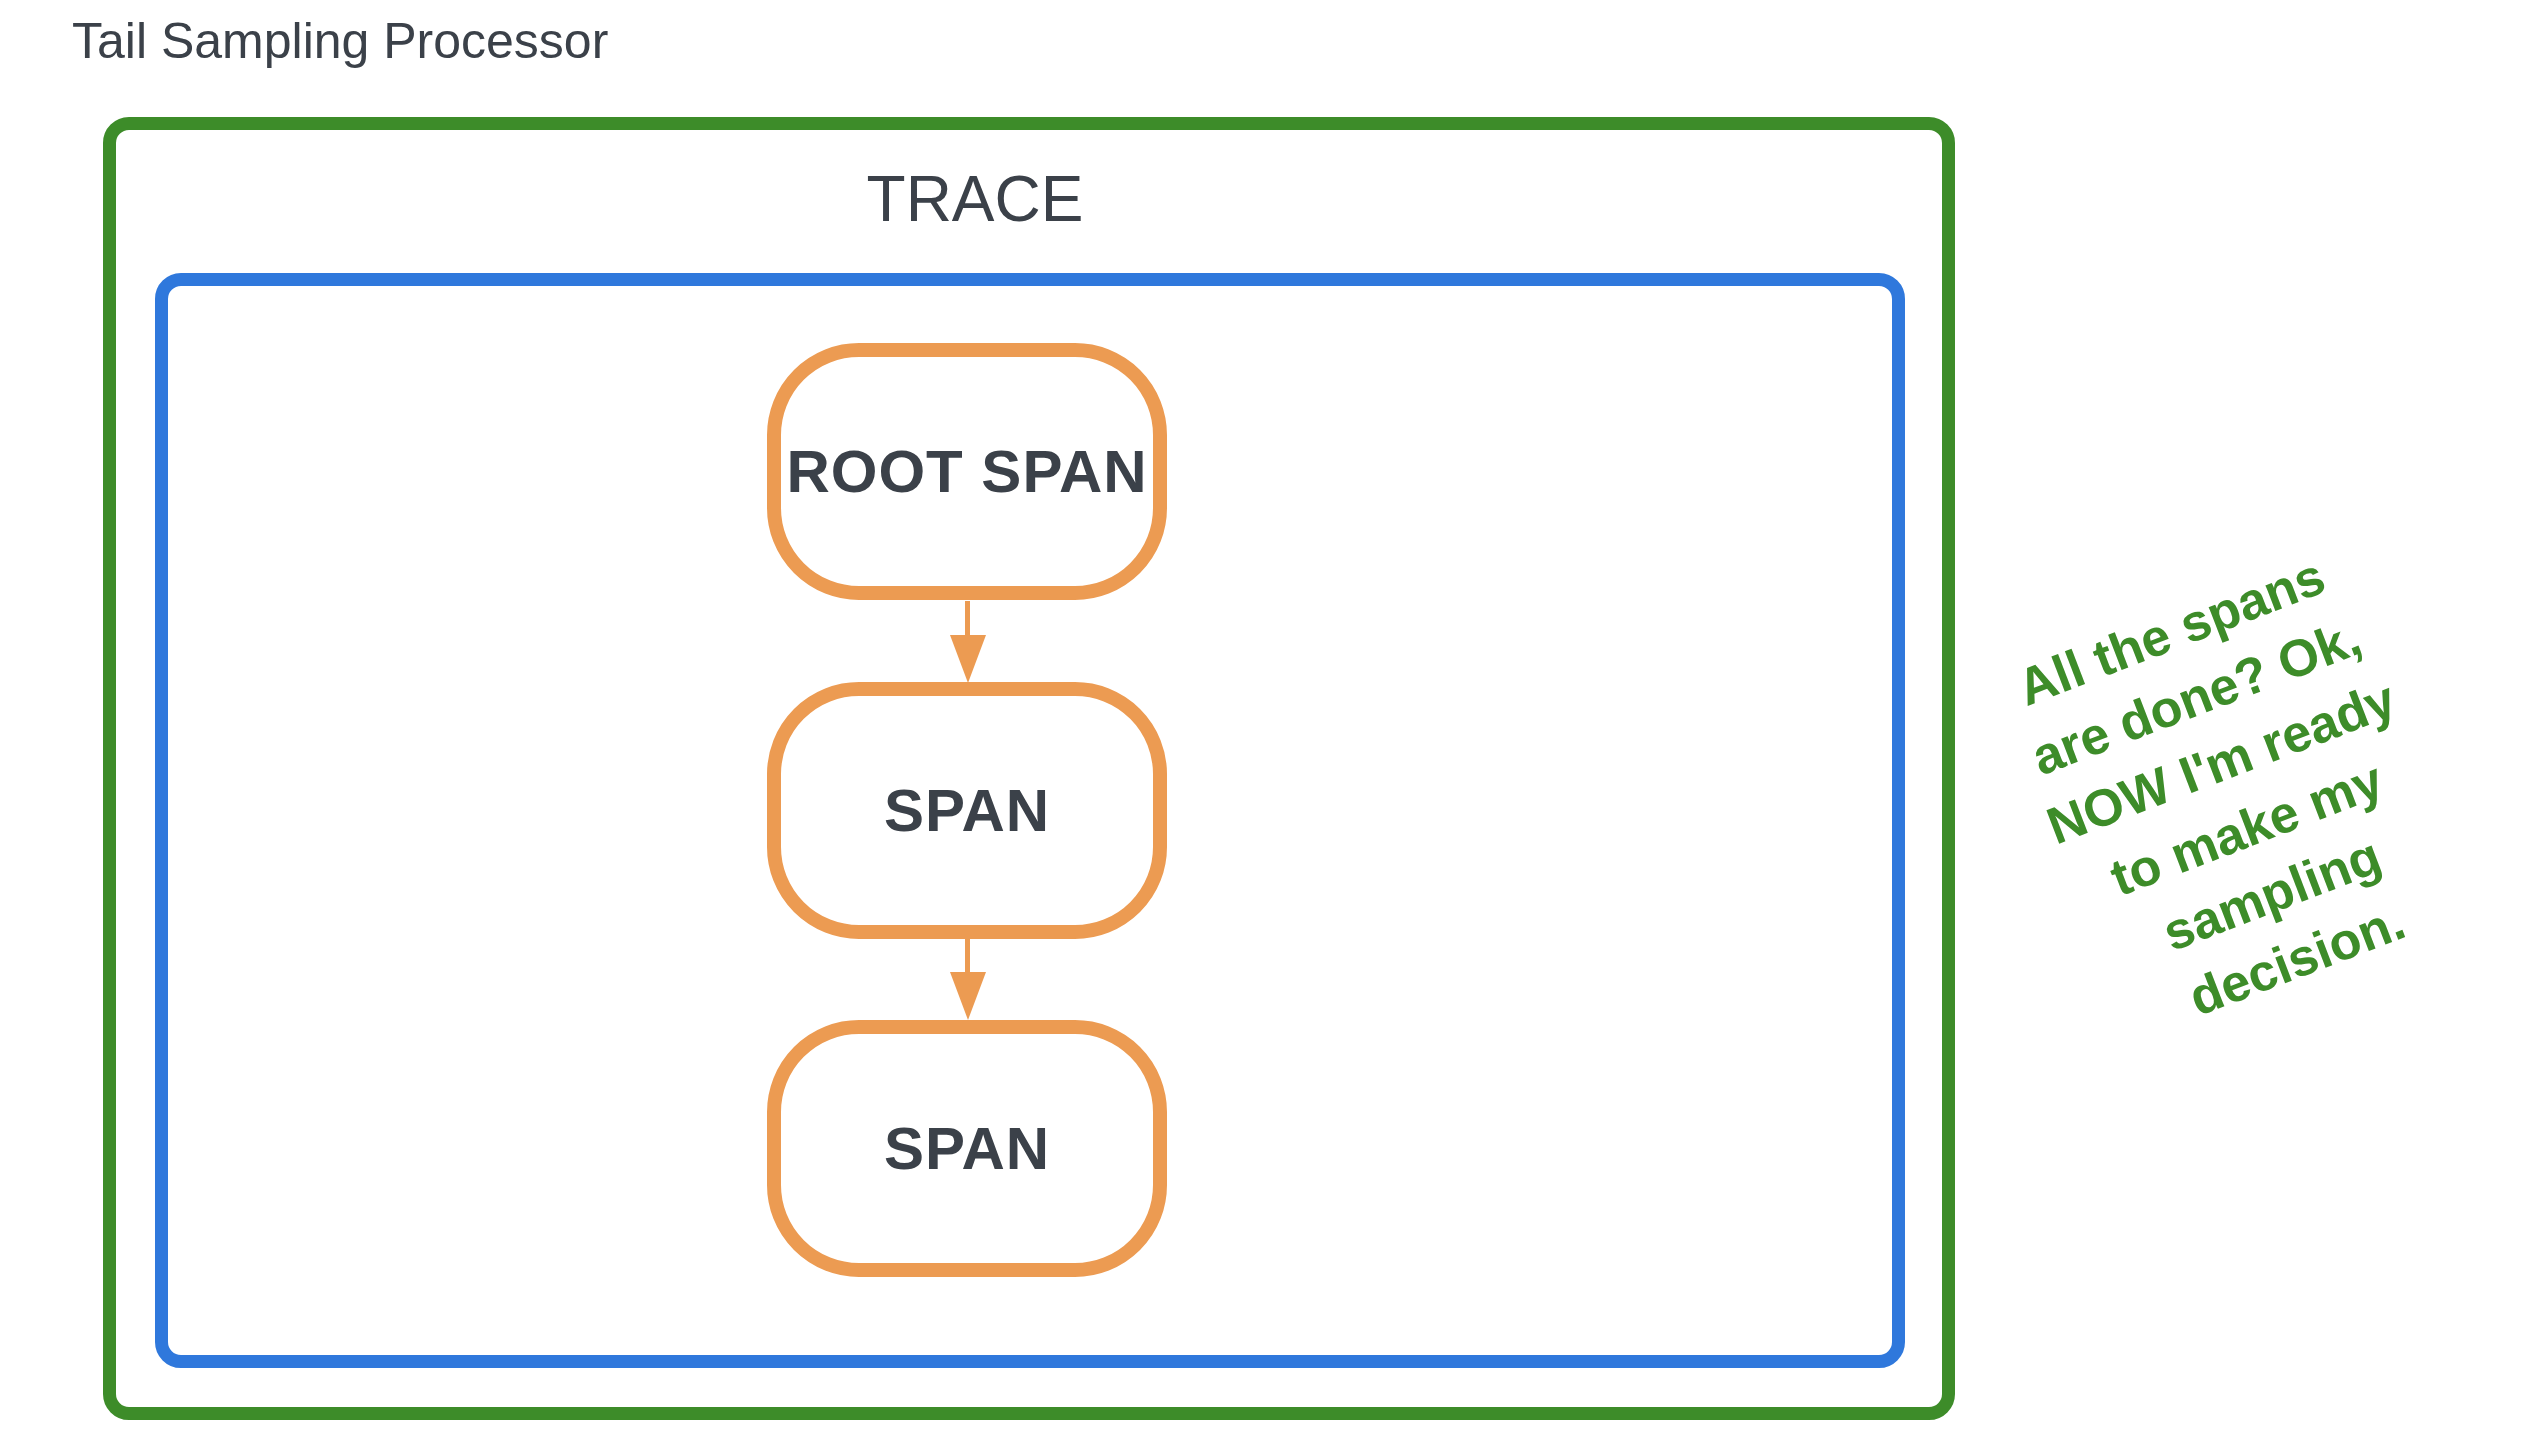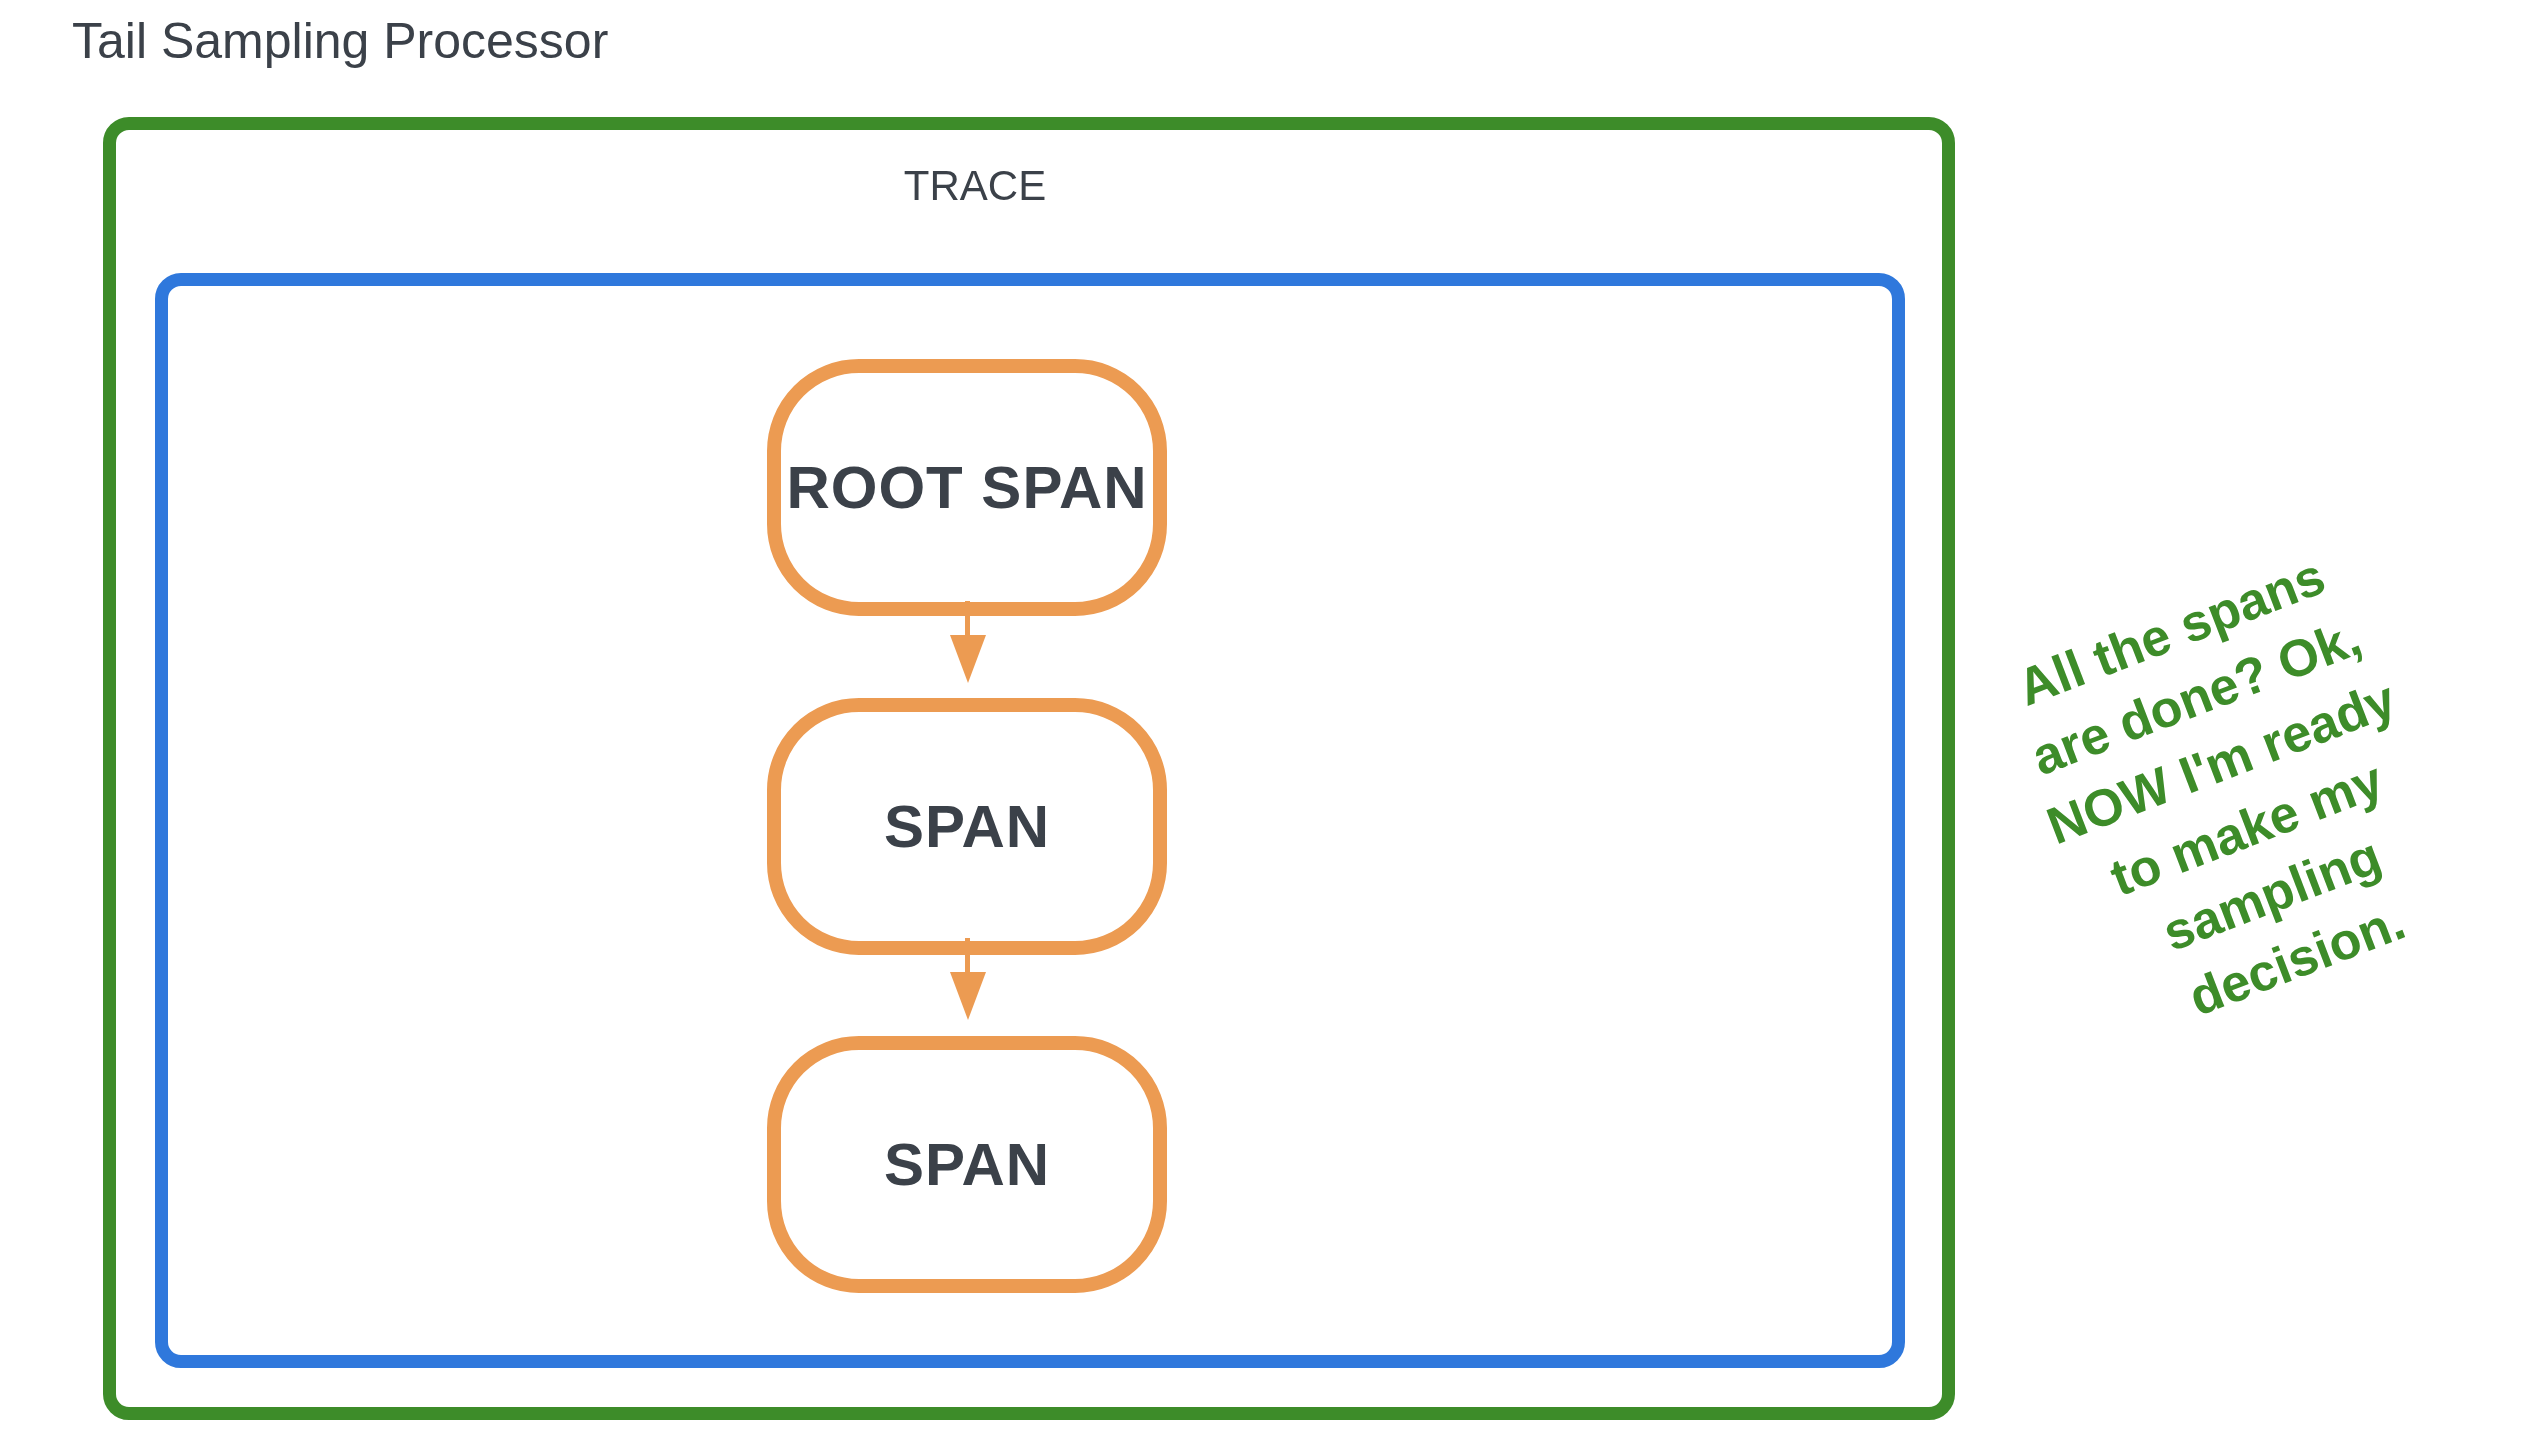--- a/index.html
+++ b/index.html
@@ -34,21 +34,21 @@
     border-radius: 26px;
     box-sizing: border-box;
     background: transparent;
   }
   .trace-label {
     position: absolute;
     left: 775px;
     top: 162px;
     width: 400px;
     text-align: center;
-    font-size: 42px;
+    font-size: 64px;
     font-weight: 400;
     color: #3b4149;
     white-space: nowrap;
   }
   .inner-box {
     position: absolute;
     left: 155px;
     top: 273px;
     width: 1750px;
     height: 1095px;
@@ -67,21 +67,20 @@
     box-sizing: border-box;
     background: #ffffff;
     display: flex;
     align-items: center;
     justify-content: center;
     font-size: 60px;
     font-weight: 700;
     color: #3b4149;
     letter-spacing: 1px;
     white-space: nowrap;
-    margin-top: 16px;
   }
   .node-1 { top: 343px; }
   .node-2 { top: 682px; }
   .node-3 { top: 1020px; }
   .arrow-stem {
     position: absolute;
     left: 965px;
     width: 5px;
     height: 36px;
     background: #ec9b52;

